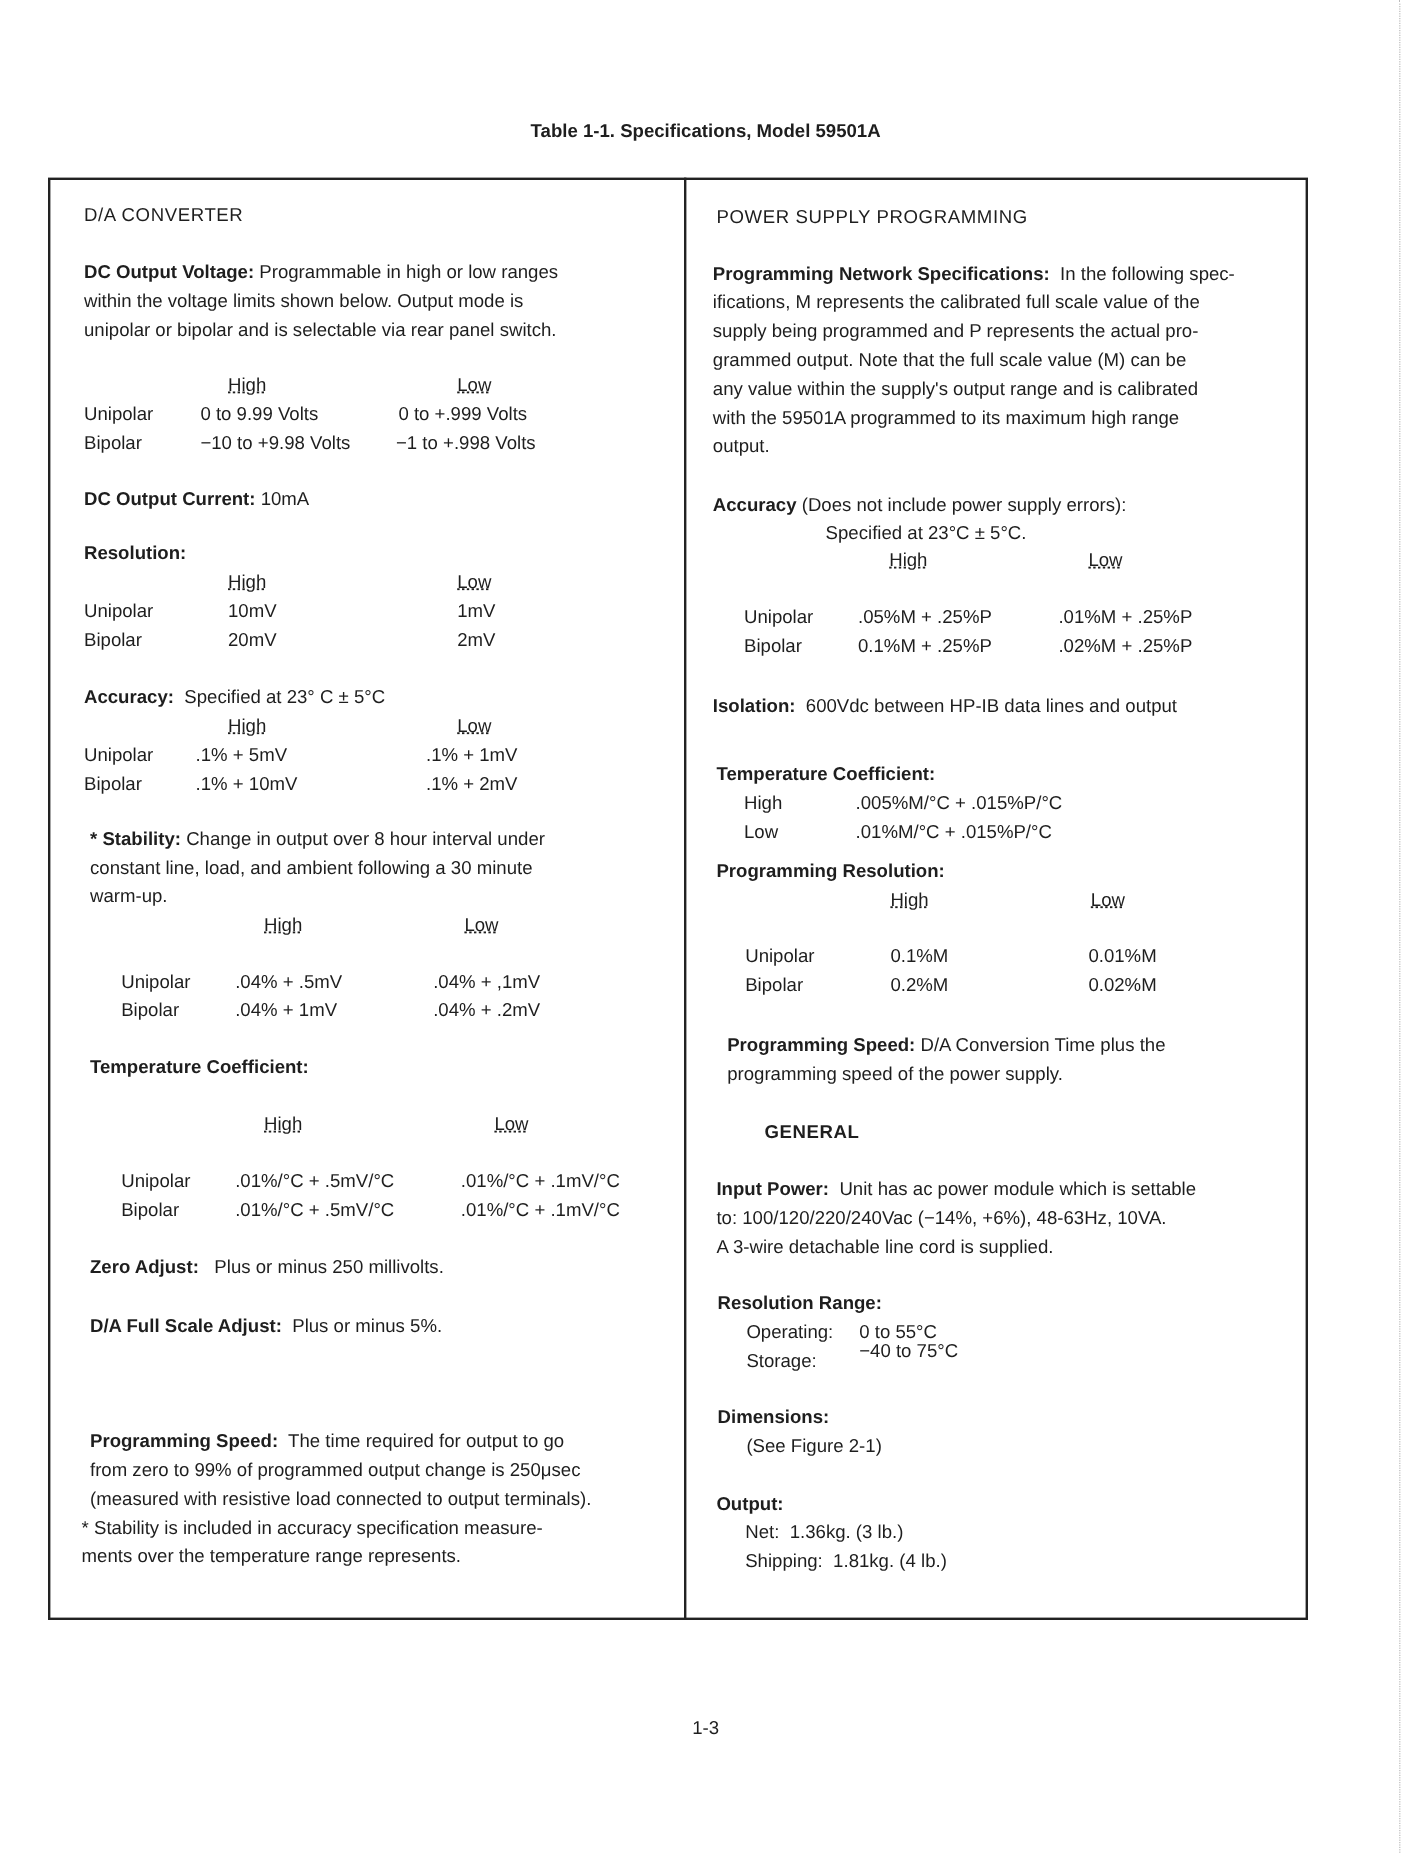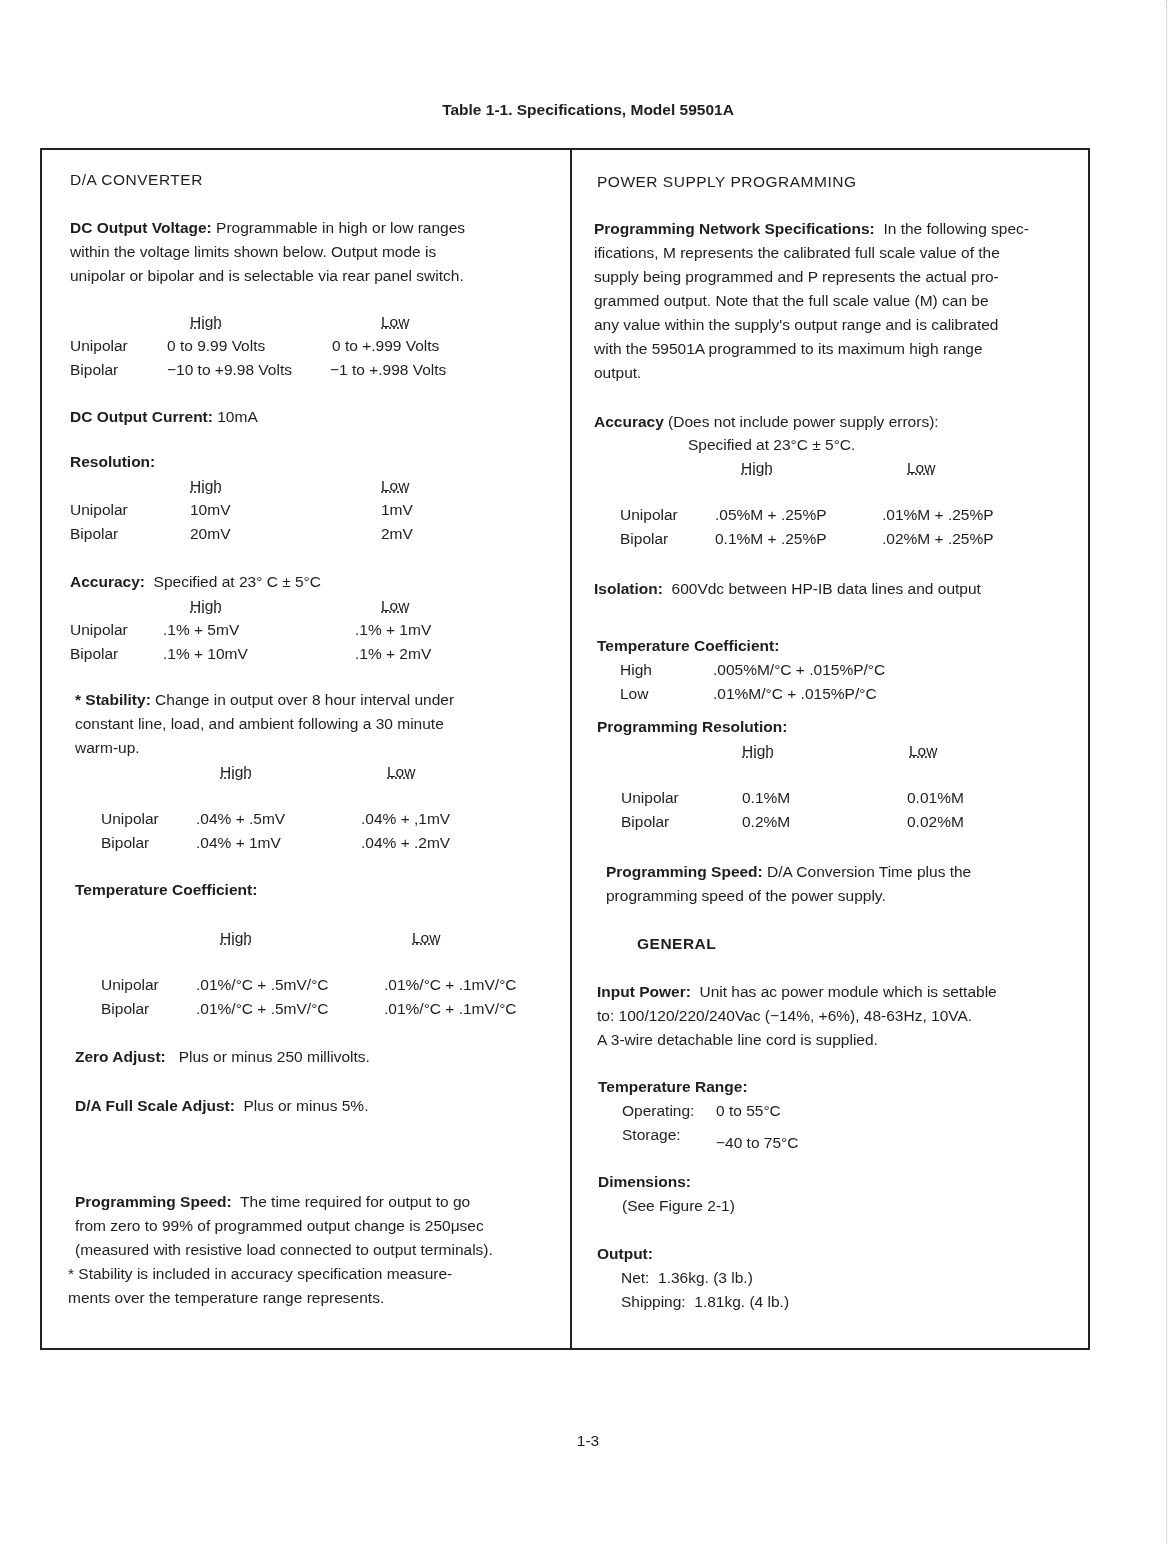--- a/index.html
+++ b/index.html
@@ -181,25 +181,25 @@
 
 <div class="col right b" style="top:932px; left:597px;margin-left:40px;"><span class="sec">GENERAL</span></div>
 
 <div class="col right" style="top:980px; left:597px; white-space:nowrap;">
   <div><span class="b">Input Power:</span>&nbsp; <span>Unit has ac power module which is settable</span></div>
   <div>to:  100/120/220/240Vac (−14%, +6%), 48-63Hz, 10VA.</div>
   <div>A 3-wire detachable line cord is supplied.</div>
 </div>
 
 <div class="col right" style="top:1075px; height:72px; left:598px;">
-  <span class="abs b" style="left:0; top:0; white-space:nowrap">Temperature Range:</span>
+  <span class="abs b" style="left:0; top:0; white-space:nowrap">Resolution Range:</span>
   <span class="abs" style="left:24px; top:24px">Operating:</span>
   <span class="abs" style="left:118px; top:24px">0 to 55°C</span>
   <span class="abs" style="left:24px; top:48px">Storage:</span>
-  <span class="abs" style="left:118px; top:56px">−40 to 75°C</span>
+  <span class="abs" style="left:118px; top:40px">−40 to 75°C</span>
 </div>
 
 <div class="col right" style="top:1170px; left:598px;">
   <div class="b">Dimensions:</div>
   <div style="padding-left:24px">(See Figure 2-1)</div>
 </div>
 
 <div class="col right" style="top:1242px; height:72px; left:597px;">
   <span class="abs b" style="left:0; top:0">Output:</span>
   <span class="abs" style="left:24px; top:24px; white-space:nowrap"><span>Net:</span>&nbsp; <span>1.36kg. (3 lb.)</span></span>

